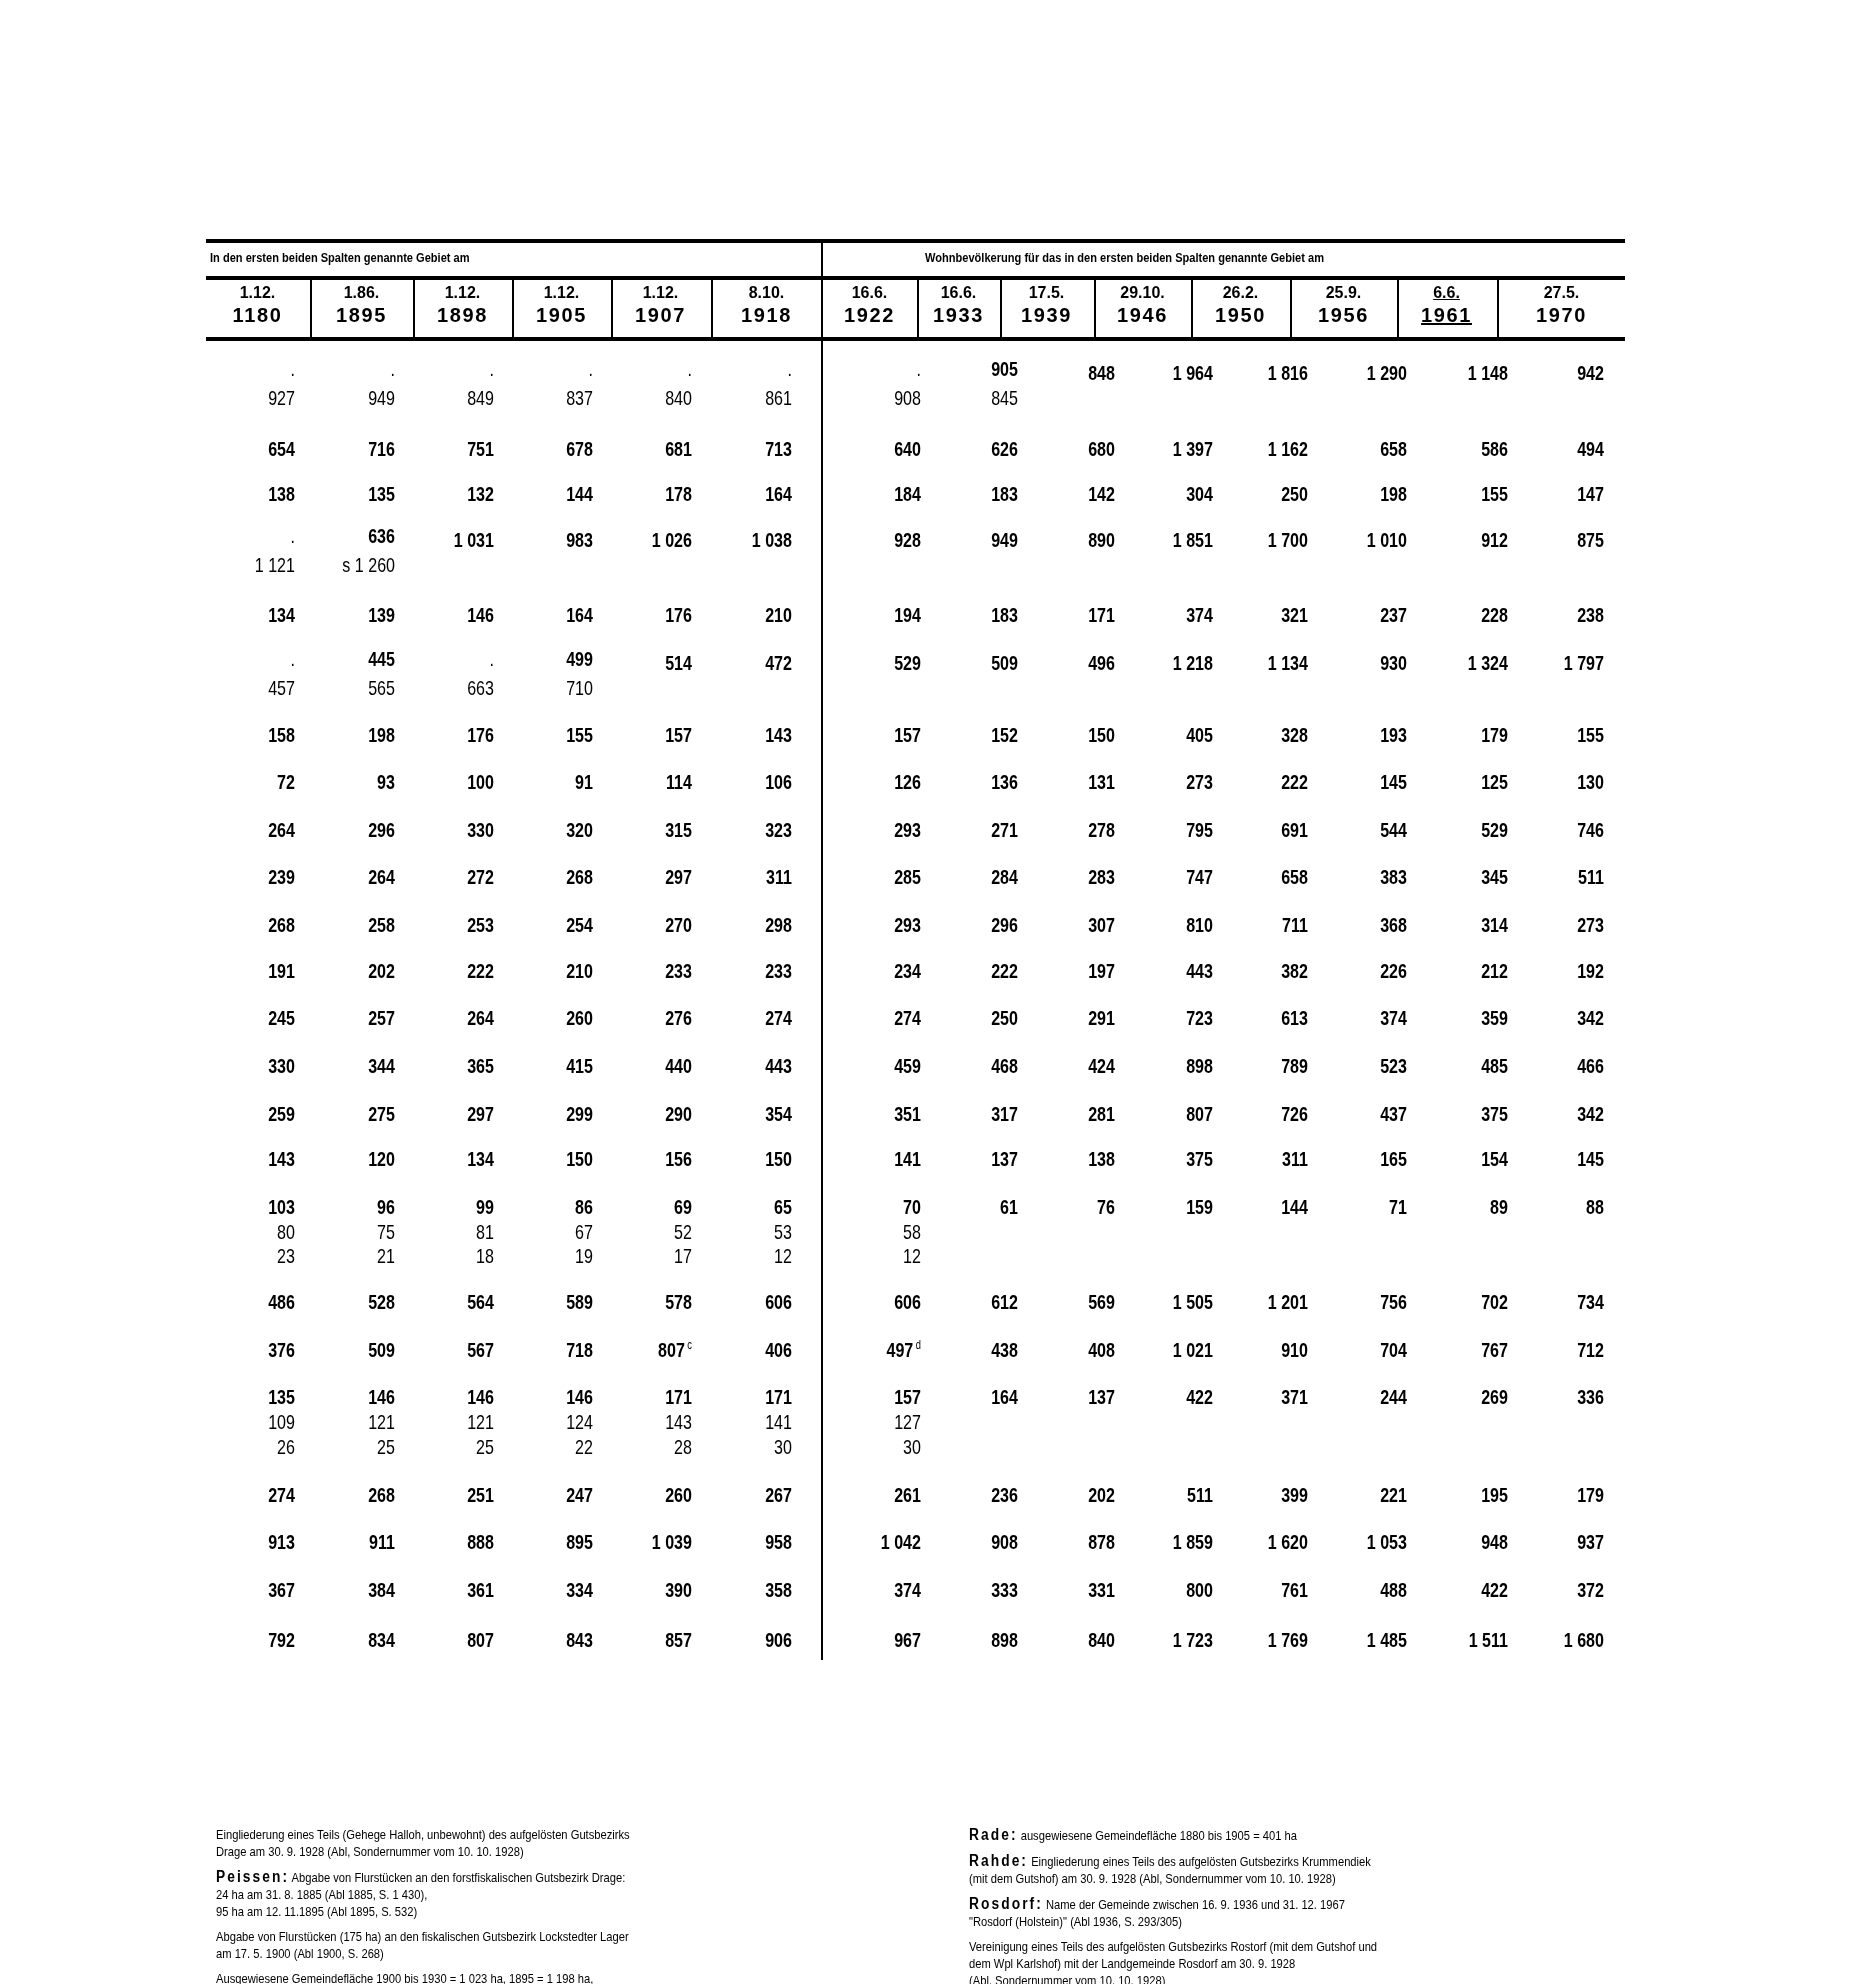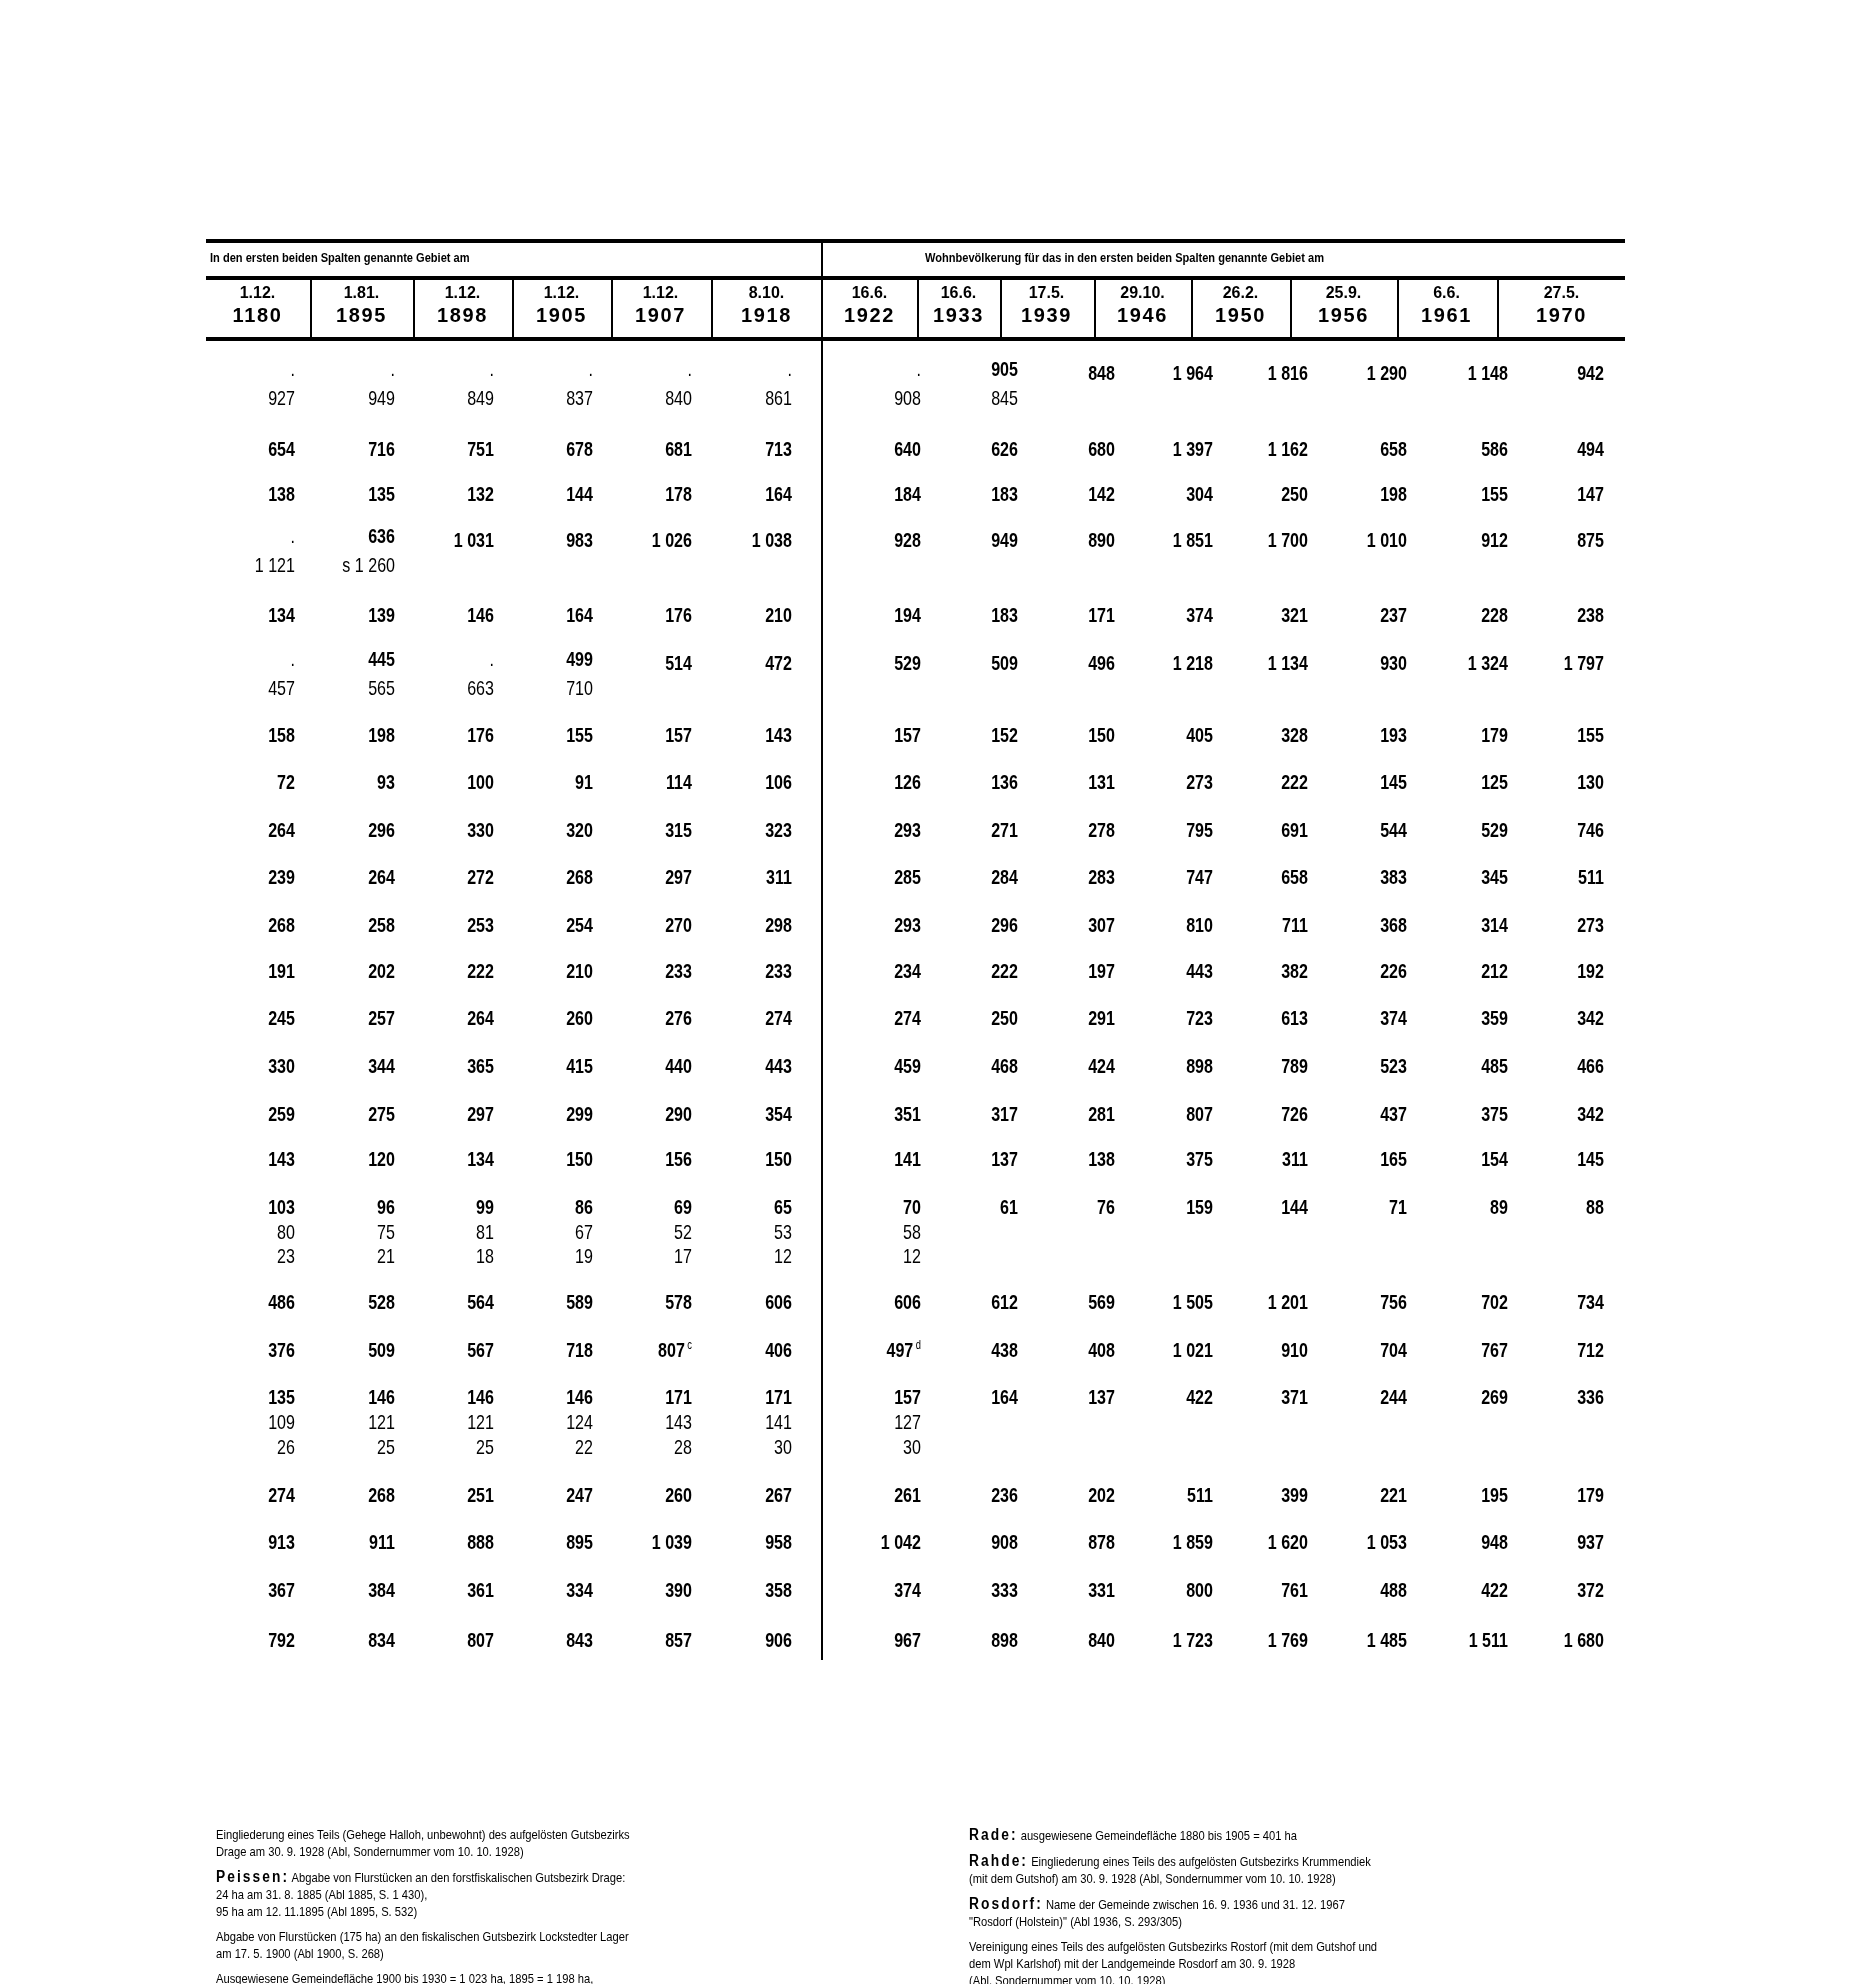--- a/index.html
+++ b/index.html
@@ -26,21 +26,21 @@
 
 <div class="hdr-text" style="left:210px; top:250px;">In den ersten beiden Spalten genannte Gebiet am</div>
 <div class="hdr-text" style="left:925px; top:250px;">Wohnbevölkerung für das in den ersten beiden Spalten genannte Gebiet am</div>
 
 <div id="date-row">
     <div class="date-cell" style="left: 206px; width: 103px; top: 283px;">
       <span class="d">1.12.</span>
       <span class="y">1180</span>
     </div>
     <div class="date-cell" style="left: 310px; width: 103px; top: 283px;">
-      <span class="d">1.81.</span>
+      <span class="d">1.86.</span>
       <span class="y">1895</span>
     </div>
     <div class="date-cell" style="left: 413px; width: 99px; top: 283px;">
       <span class="d">1.12.</span>
       <span class="y">1898</span>
     </div>
     <div class="date-cell" style="left: 512px; width: 99px; top: 283px;">
       <span class="d">1.12.</span>
       <span class="y">1905</span>
     </div>
@@ -69,21 +69,21 @@
       <span class="y">1946</span>
     </div>
     <div class="date-cell" style="left: 1191px; width: 99px; top: 283px;">
       <span class="d">26.2.</span>
       <span class="y">1950</span>
     </div>
     <div class="date-cell" style="left: 1290px; width: 107px; top: 283px;">
       <span class="d">25.9.</span>
       <span class="y">1956</span>
     </div>
-    <div class="date-cell" style="left: 1397px; width: 99px; top: 283px;">
+    <div class="date-cell" style="left: 1397px; width: 99px; top: 283px; text-decoration: underline;">
       <span class="d">6.6.</span>
       <span class="y">1961</span>
     </div>
     <div class="date-cell" style="left: 1497px; width: 129px; top: 283px;">
       <span class="d">27.5.</span>
       <span class="y">1970</span>
     </div>
   </div>
 <div id="col-dividers">
     <div class="rule" style="left: 310px; top: 278px; width: 2px; height: 60px;"></div>

